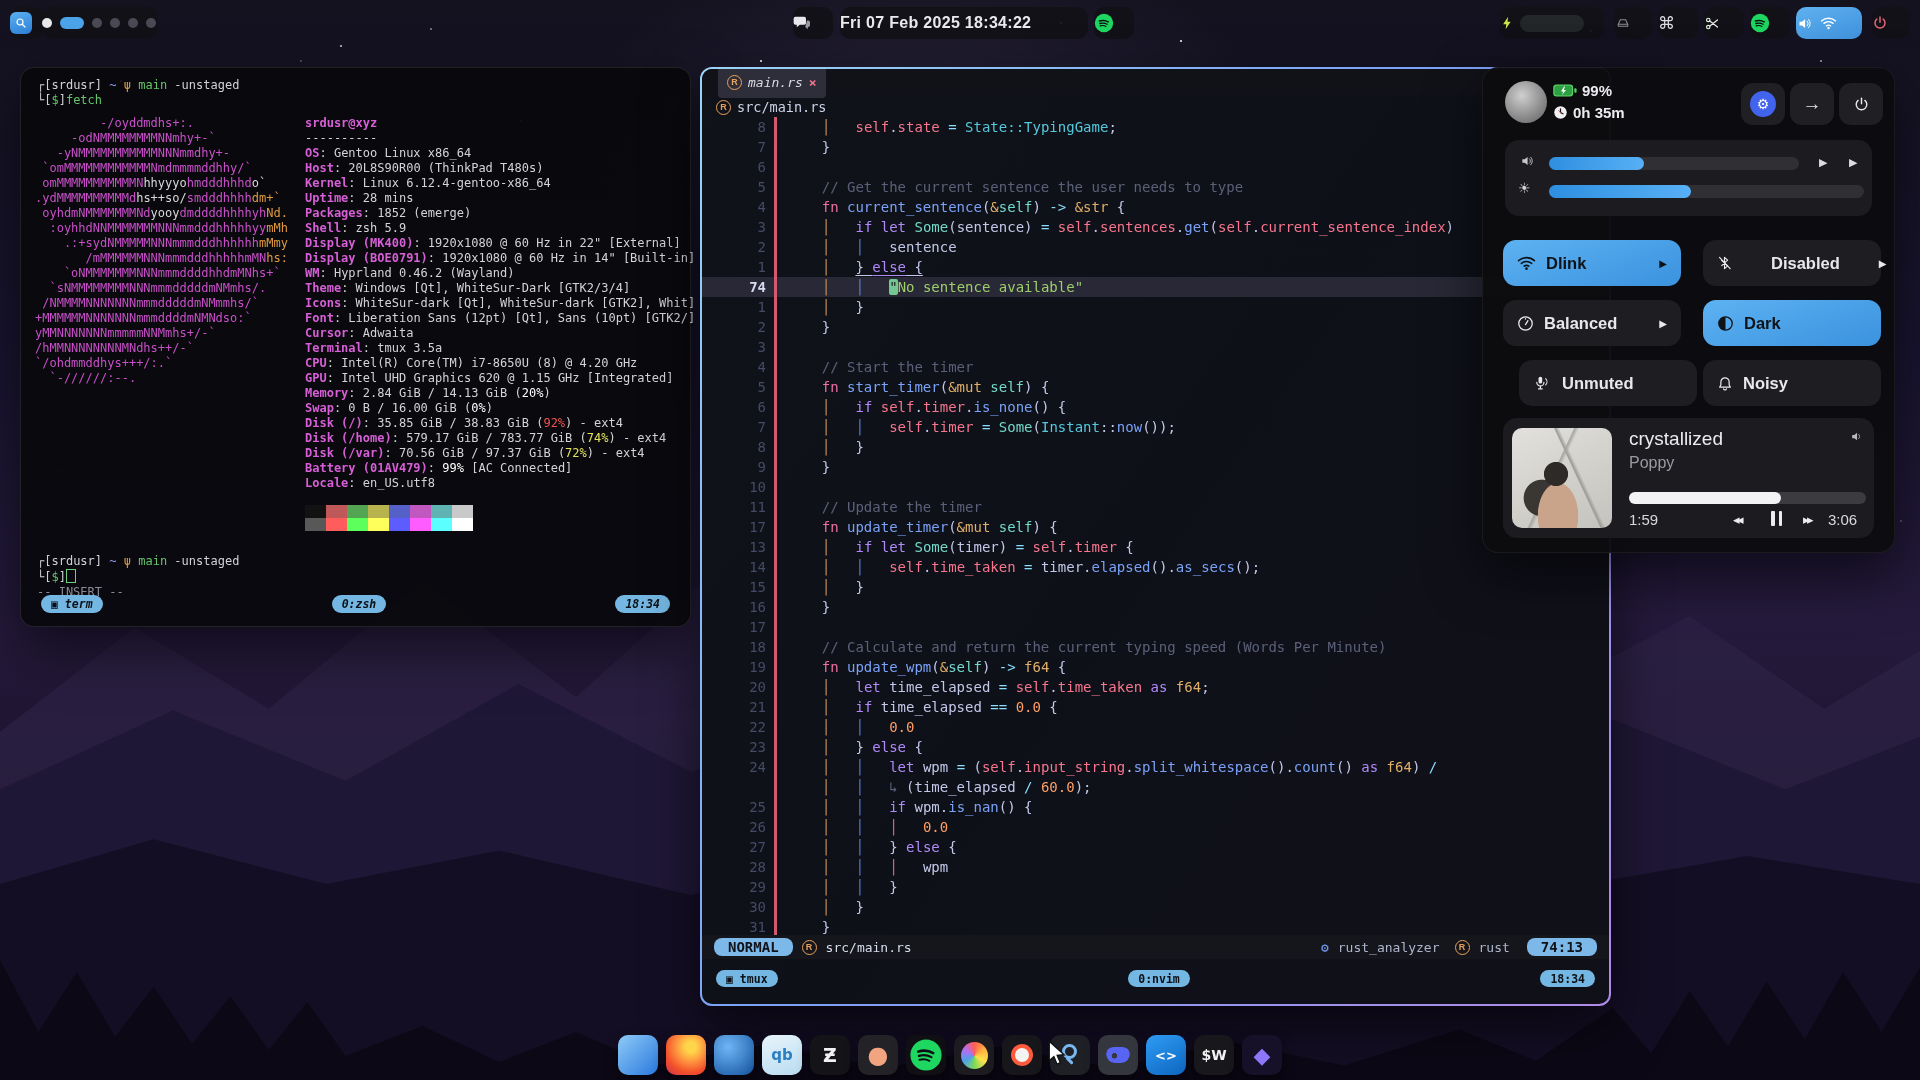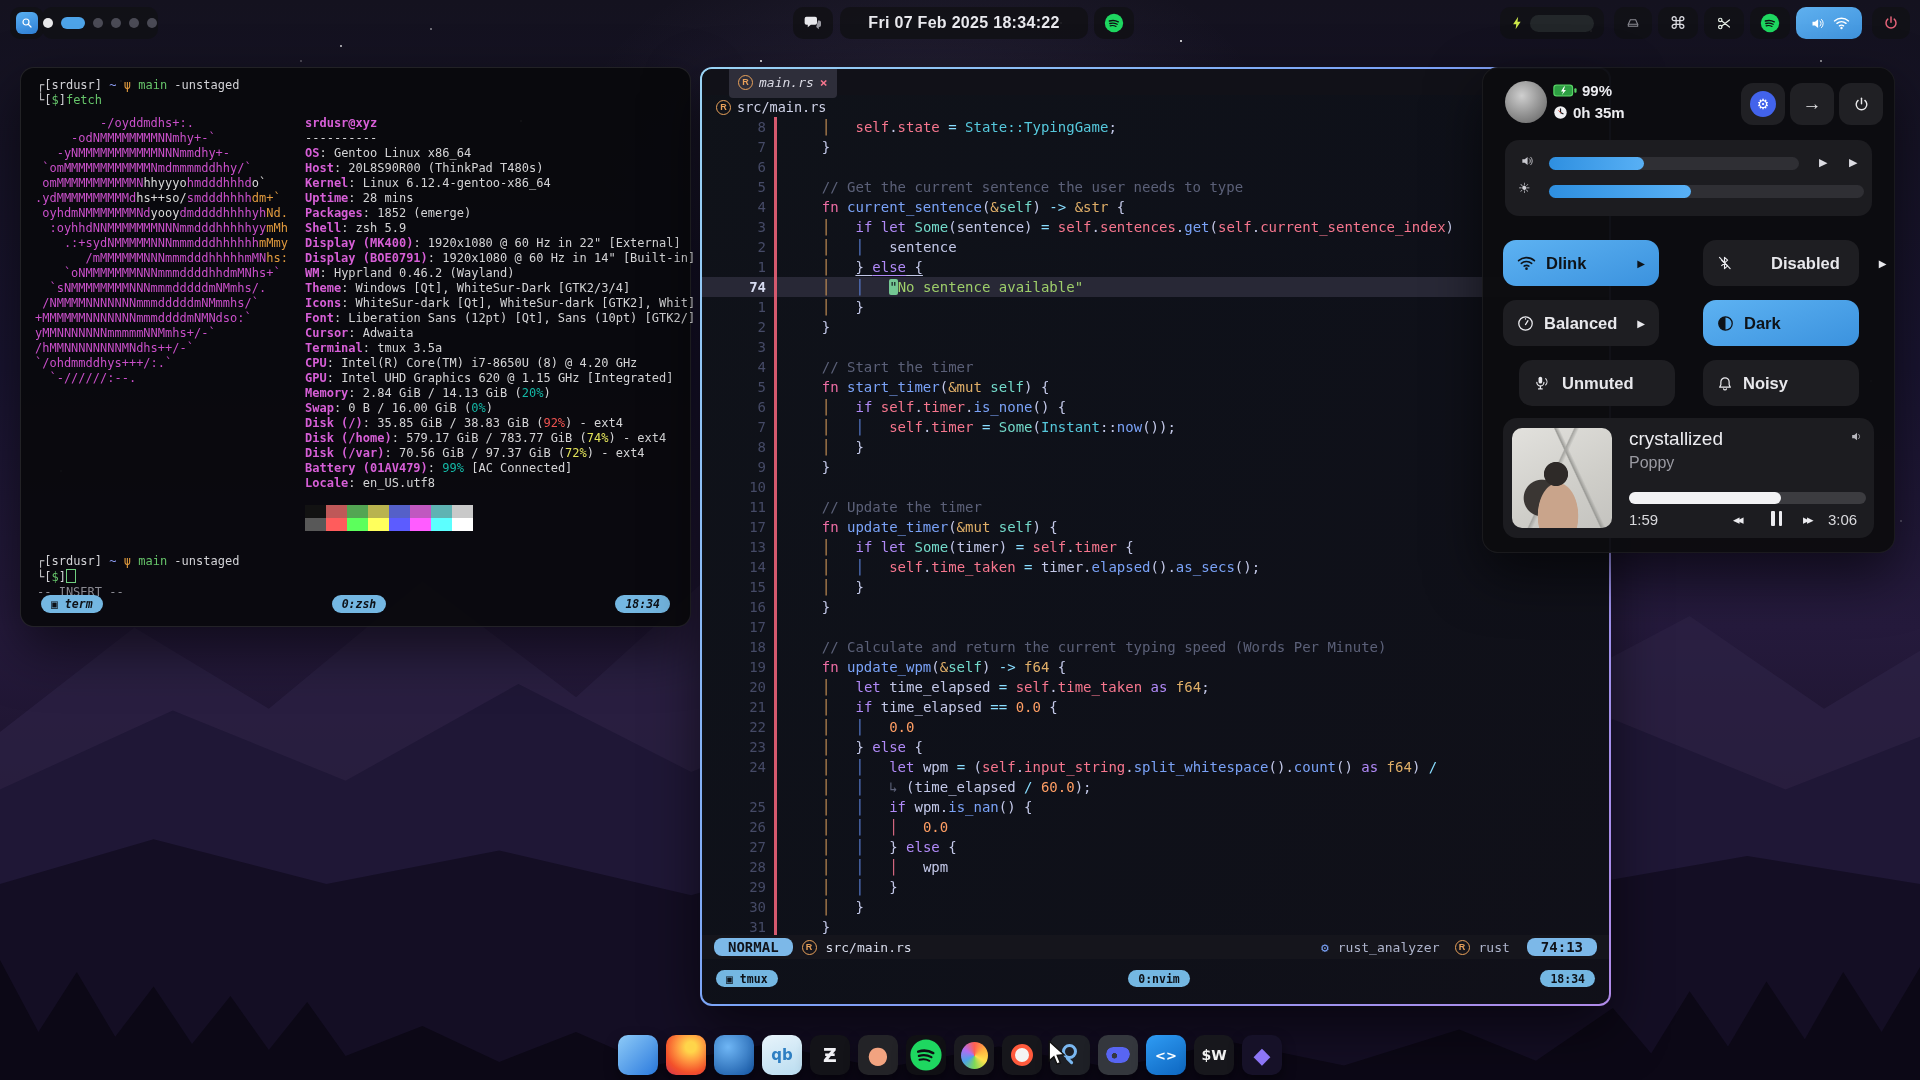--- a/index.html
+++ b/index.html
@@ -23,21 +23,21 @@
   .mt1{position:absolute;left:0;right:0;top:500px;height:580px;background:#2c2144;opacity:.75;
     clip-path:polygon(0 40%,7% 22%,14% 36%,22% 14%,30% 34%,38% 10%,47% 30%,55% 6%,63% 28%,72% 16%,80% 34%,88% 20%,95% 36%,100% 26%,100% 100%,0 100%);}
   .mt2{position:absolute;left:0;right:0;top:640px;height:440px;background:#1f1736;
     clip-path:polygon(0 34%,9% 16%,18% 32%,27% 10%,36% 30%,45% 14%,54% 34%,64% 12%,74% 32%,84% 18%,93% 34%,100% 22%,100% 100%,0 100%);}
   .mt3{position:absolute;left:0;right:0;top:800px;height:280px;background:#140e24;
     clip-path:polygon(0 30%,8% 14%,17% 30%,26% 18%,36% 34%,47% 12%,58% 30%,70% 16%,81% 32%,91% 20%,100% 30%,100% 100%,0 100%);}
   .trees{position:absolute;left:0;right:0;bottom:0;height:120px;background:#0c0816;
     clip-path:polygon(0 0,2% 60%,4% 10%,6% 64%,8% 22%,10% 70%,12% 30%,14% 75%,16% 35%,18% 80%,22% 55%,26% 85%,30% 60%,34% 88%,40% 70%,46% 90%,52% 72%,58% 90%,64% 68%,70% 88%,76% 58%,80% 84%,84% 40%,86% 78%,88% 26%,90% 72%,92% 18%,94% 66%,96% 10%,98% 60%,100% 6%,100% 100%,0 100%);}
   
   .tb-pill{position:absolute;top:7px;height:32px;background:rgba(17,17,22,.88);border-radius:10px;
-    display:flex;align-items:center;justify-content:center;gap:7px;color:#e9e9ee;}
+    display:flex;align-items:center;gap:7px;color:#e9e9ee;}
   .tb-blue{background:linear-gradient(160deg,#5fb0ef,#3f93dd);}
   .ws{display:inline-block;border-radius:6px;}
   .ws-occupied{width:10px;height:10px;background:#e8e8ea;border-radius:50%;}
   .ws-active{width:24px;height:12px;background:#4da3e8;}
   .ws-empty{width:10px;height:10px;background:#4a4a55;border-radius:50%;}
   .clock-txt{font-size:16px;font-weight:700;letter-spacing:.3px;}
   .batt-bar{width:64px;height:17px;border-radius:9px;background:#23272a;overflow:hidden;}
   .batt-fill{height:100%;background:linear-gradient(90deg,#19b257,#4fdd8d);border-radius:9px;}
   
   .window{position:absolute;border-radius:14px;box-shadow:0 22px 54px rgba(0,0,0,.55);}
@@ -45,31 +45,31 @@
     border:1px solid rgba(255,255,255,.10);font-family:"DejaVu Sans Mono",monospace;font-size:12px;line-height:15px;}
   #term *{white-space:pre;}
   #nvim{left:700px;top:67px;width:907px;height:935px;border:2px solid transparent;border-radius:12px;
     background:linear-gradient(rgba(11,12,18,.97),rgba(11,12,18,.97)) padding-box,
                linear-gradient(125deg,#9ad4f5,#7aa2f7 45%,#b08ae8 100%) border-box;
     font-family:"DejaVu Sans Mono",monospace;overflow:hidden;}
   
   .c-tw{color:#d2d2d6}.c-tb{color:#8b9bf0}.c-tor{color:#e09a3e}.c-tg{color:#66c46a}.c-tgray{color:#8a8a92}
   .c-am{color:#c94fc9}.c-aw{color:#d8d8d8}.c-ao{color:#e09a3e}
   .c-lbl{color:#d75fd7;font-weight:700}.c-ttl{color:#d75fd7;font-weight:700}
-  .c-tv{color:#d4d4d6}.c-ok{color:#14b8a6}.c-warn{color:#e3e35a}.c-bad{color:#ef5350}
+  .c-tv{color:#d4d4d6}.c-ok{color:#ffffff}.c-warn{color:#e3e35a}.c-bad{color:#ef5350}
   .c-curbox{display:inline-block;width:8px;height:12px;border:1.5px solid #6fcf7f;vertical-align:-2px;}
   .abs{position:absolute;}
   .prow{height:13px;}
   .swatch{display:inline-block;width:21px;height:13px;}
   .tmuxbar{position:absolute;left:0;right:0;display:flex;align-items:center;}
   .tpill{background:#74b7e2;color:#0d1117;font-weight:700;font-size:11.5px;border-radius:9px;
     padding:1.5px 10px;font-family:"DejaVu Sans Mono",monospace;}
   
   .tabline{position:absolute;left:0;top:0;right:0;height:26px;background:#111118;display:flex;align-items:center;}
-  .tab{margin-left:27px;height:20px;background:#2e2e3a;border-radius:4px;display:flex;align-items:center;
+  .tab{margin-left:16px;height:20px;background:#2e2e3a;border-radius:4px;display:flex;align-items:center;
     gap:6px;padding:6px 9px;color:#dcdce6;font-size:13px;}
   .tab .fname{font-style:italic;}
   .tab .close{color:#f7768e;font-weight:700;}
   .winbar{position:absolute;left:14px;top:28px;height:20px;display:flex;align-items:center;gap:6px;
     color:#cfd2e8;font-size:13.5px;}
   .rust-ico{display:inline-flex;width:13px;height:13px;border:1.4px solid #e8a15a;border-radius:50%;
     color:#e8a15a;font-size:9px;font-weight:700;align-items:center;justify-content:center;
     font-family:"Liberation Sans",sans-serif;}
   .rust-ico::before{content:"R";}
   #code-lines{position:absolute;left:0;top:48px;right:0;}
@@ -95,21 +95,21 @@
   .cc-card{position:absolute;background:#1c1c20;border-radius:14px;}
   .avatar{position:absolute;left:22px;top:13px;width:42px;height:42px;border-radius:50%;
     background:radial-gradient(circle at 40% 35%,#cfcfcf,#8f8f8f 55%,#5c5c5c);}
   .cc-btn{position:absolute;top:15px;width:44px;height:42px;background:#202024;border-radius:12px;
     display:flex;align-items:center;justify-content:center;color:#e8e8ea;font-size:19px;}
   .gear-dot{width:26px;height:26px;border-radius:50%;background:#4263eb;color:#fff;display:flex;
     align-items:center;justify-content:center;font-size:14px;}
   .track{position:absolute;height:13px;border-radius:7px;background:#2f2f34;}
   .fill{height:100%;border-radius:7px;background:linear-gradient(90deg,#2e8fe0,#58b0f5);}
   .sl-arrow{position:absolute;color:#dcdce2;font-size:11px;}
-  .toggle{position:absolute;width:156px;height:46px;border-radius:13px;background:#1e1e22;display:flex;
+  .toggle{position:absolute;width:178px;height:46px;border-radius:13px;background:#1e1e22;display:flex;
     align-items:center;padding:0 14px;gap:10px;box-sizing:border-box;color:#e8e8ec;}
   .toggle.active{background:linear-gradient(160deg,#5db2f2,#3b92de);color:#0e1318;}
   .t-label{font-weight:700;font-size:16.5px;flex:1;}
   .t-chev{font-size:10px;}
   .album{position:absolute;left:29px;top:360px;width:100px;height:100px;border-radius:10px;overflow:hidden;
     background:
       radial-gradient(circle at 44% 46%,#2e2a28 0 15%,transparent 16%),
       radial-gradient(ellipse at 46% 88%,#c9a48b 0 26%,transparent 27%),
       radial-gradient(ellipse at 30% 70%,#3a3633 0 18%,transparent 19%),
       linear-gradient(115deg,transparent 42%,#a5a5a1 43%,transparent 46%),

